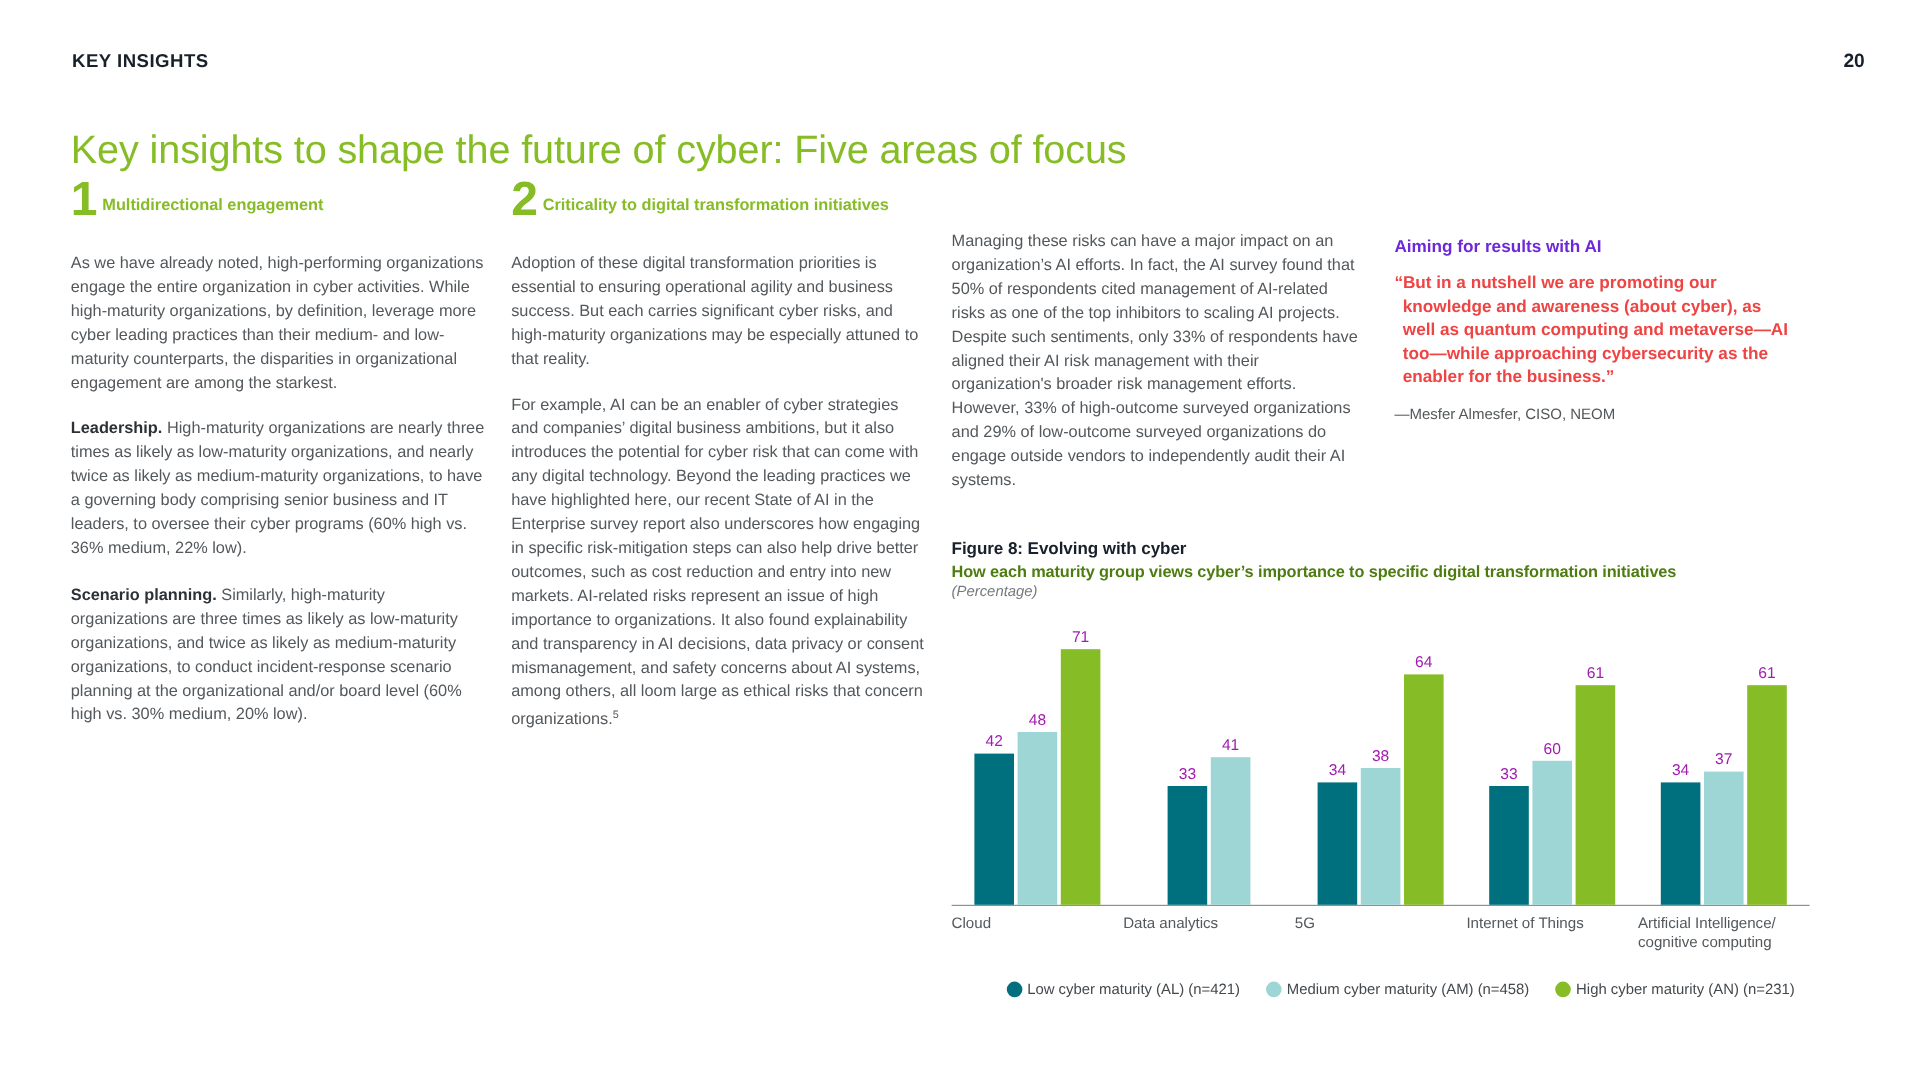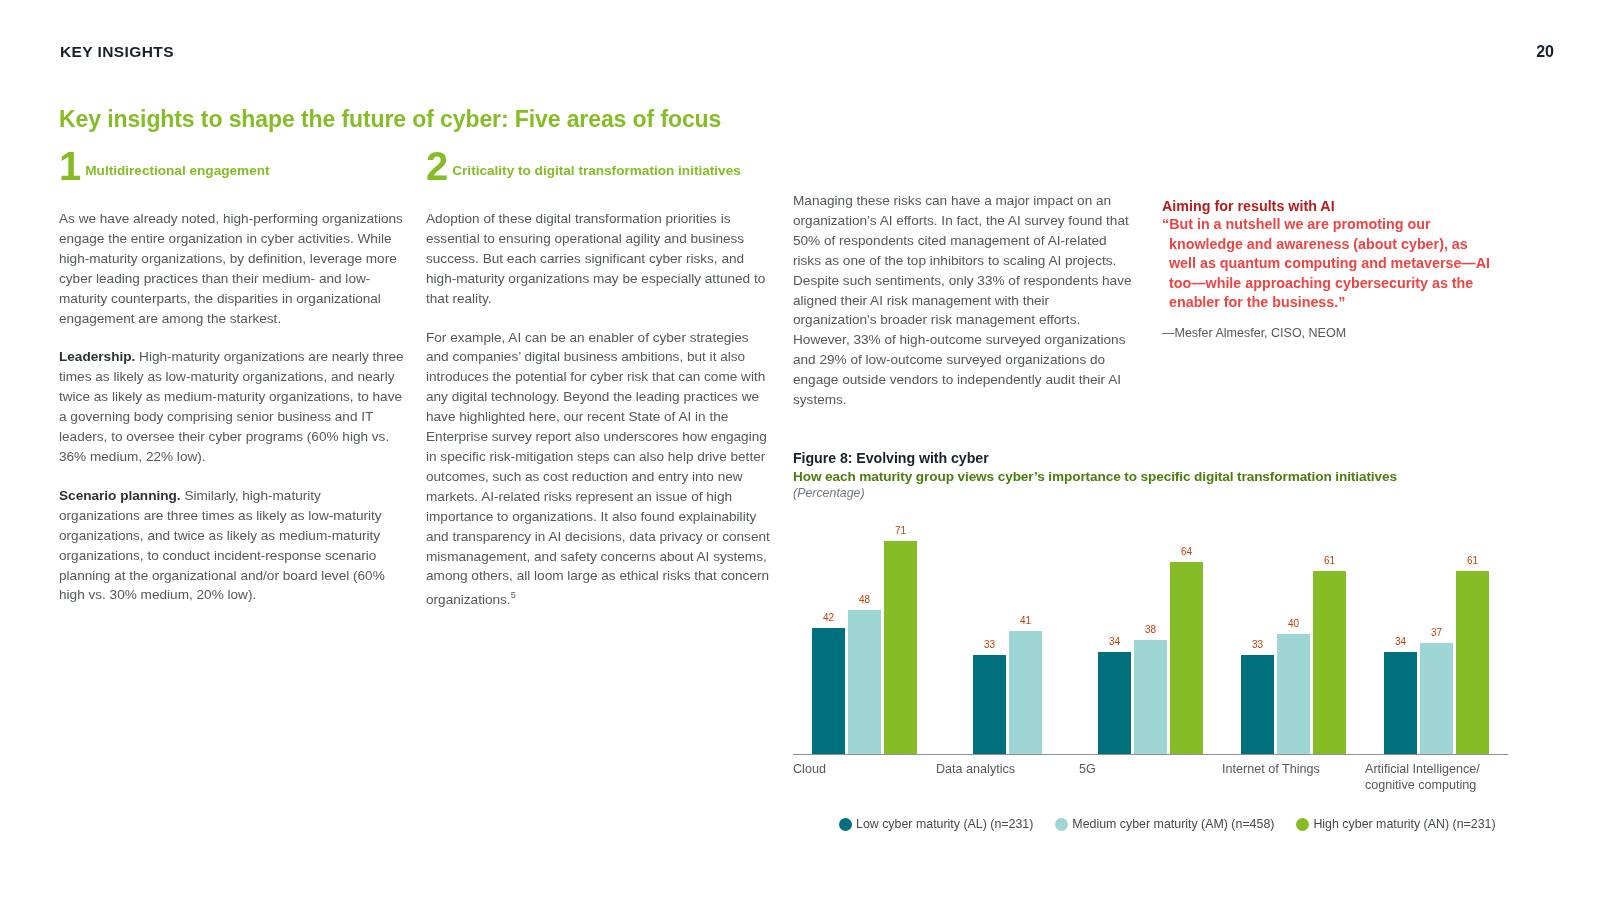--- a/index.html
+++ b/index.html
@@ -41,22 +41,22 @@
     font-size: 16px;
     font-weight: bold;
     color: #18212b;
   }
 
   
   .headline {
     position: absolute;
     top: 106px;
     left: 59px;
-    font-size: 23px;
-    font-weight: 700;
+    font-size: 33px;
+    font-weight: 400;
     color: #86bc25;
     letter-spacing: -0.1px;
   }
 
   
   .col {
     position: absolute;
     font-size: 13.6px;
     line-height: 19.9px;
     color: #53585c;
@@ -93,22 +93,22 @@
   
   .quote {
     position: absolute;
     left: 1162px;
     top: 198px;
     width: 330px;
   }
   .quote-title {
     font-size: 14.3px;
     font-weight: bold;
-    color: #b91c1c;
-    margin-bottom: 1px;
+    color: #6d28d9;
+    margin-bottom: 13px;
   }
   .quote-body {
     font-size: 14.3px;
     line-height: 19.6px;
     font-weight: bold;
     color: #ef4444;
     text-indent: -7px;
     padding-left: 7px;
   }
   .quote-attrib {
@@ -170,22 +170,22 @@
   .bar-wrap {
     position: relative;
     width: 33px;
     display: flex;
     flex-direction: column;
     justify-content: flex-end;
     align-items: center;
     height: 100%;
   }
   .bar-val {
-    font-size: 10px;
-    color: #c2410c;
+    font-size: 13px;
+    color: #a21caf;
     margin-bottom: 4px;
     line-height: 12px;
   }
   .bar {
     width: 33px;
   }
   .bar.s0 { background: #00707f; }
   .bar.s1 { background: #9dd6d4; }
   .bar.s2 { background: #86bc25; }
 
@@ -322,21 +322,21 @@
               <div class="bar-val">64</div>
               <div class="bar s2" style="height: 192px; background: rgb(134, 188, 37);"></div>
             </div>
           </div>
           <div class="group">
             <div class="bar-wrap">
               <div class="bar-val">33</div>
               <div class="bar s0" style="height: 99px; background: rgb(0, 112, 127);"></div>
             </div>
             <div class="bar-wrap">
-              <div class="bar-val">40</div>
+              <div class="bar-val">60</div>
               <div class="bar s1" style="height: 120px; background: rgb(157, 214, 212);"></div>
             </div>
             <div class="bar-wrap">
               <div class="bar-val">61</div>
               <div class="bar s2" style="height: 183px; background: rgb(134, 188, 37);"></div>
             </div>
           </div>
           <div class="group">
             <div class="bar-wrap">
               <div class="bar-val">34</div>
@@ -355,21 +355,21 @@
       <div class="xlabels" id="xlabels">
           <div class="xlabel">Cloud</div>
           <div class="xlabel">Data analytics</div>
           <div class="xlabel">5G</div>
           <div class="xlabel">Internet of Things</div>
           <div class="xlabel">Artificial Intelligence/<br>cognitive computing</div>
         </div>
       <div class="legend" id="legend">
           <div class="legend-item">
             <span class="swatch" style="background: rgb(0, 112, 127);"></span>
-            <span>Low cyber maturity (AL) (n=231)</span>
+            <span>Low cyber maturity (AL) (n=421)</span>
           </div>
           <div class="legend-item">
             <span class="swatch" style="background: rgb(157, 214, 212);"></span>
             <span>Medium cyber maturity (AM) (n=458)</span>
           </div>
           <div class="legend-item">
             <span class="swatch" style="background: rgb(134, 188, 37);"></span>
             <span>High cyber maturity (AN) (n=231)</span>
           </div>
         </div>

